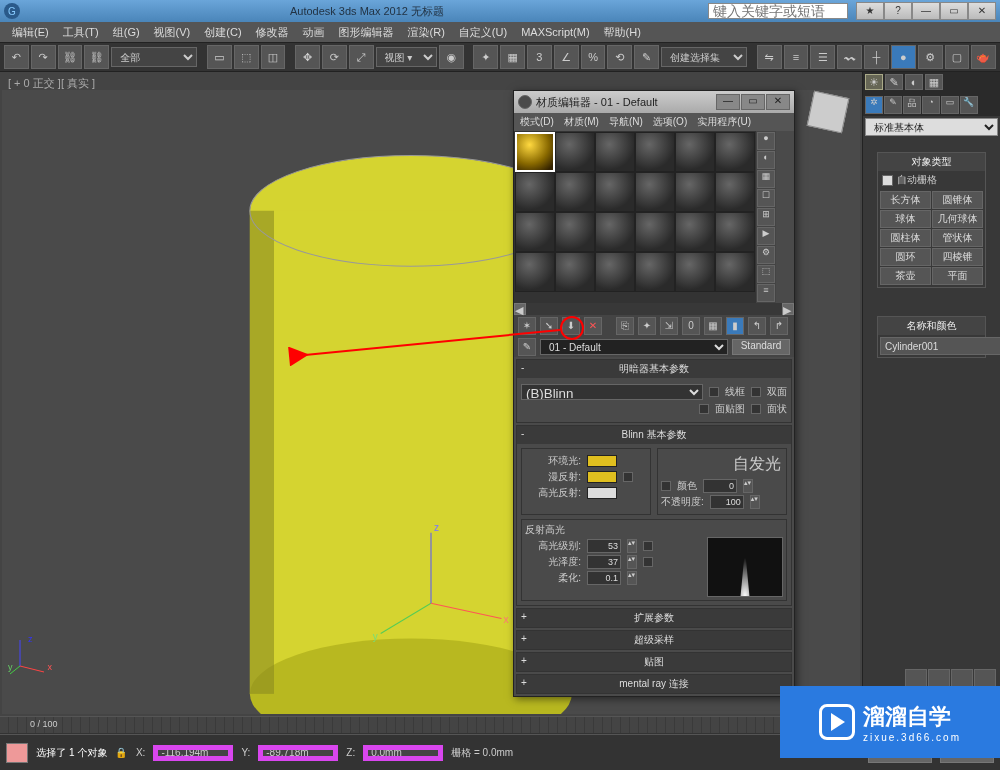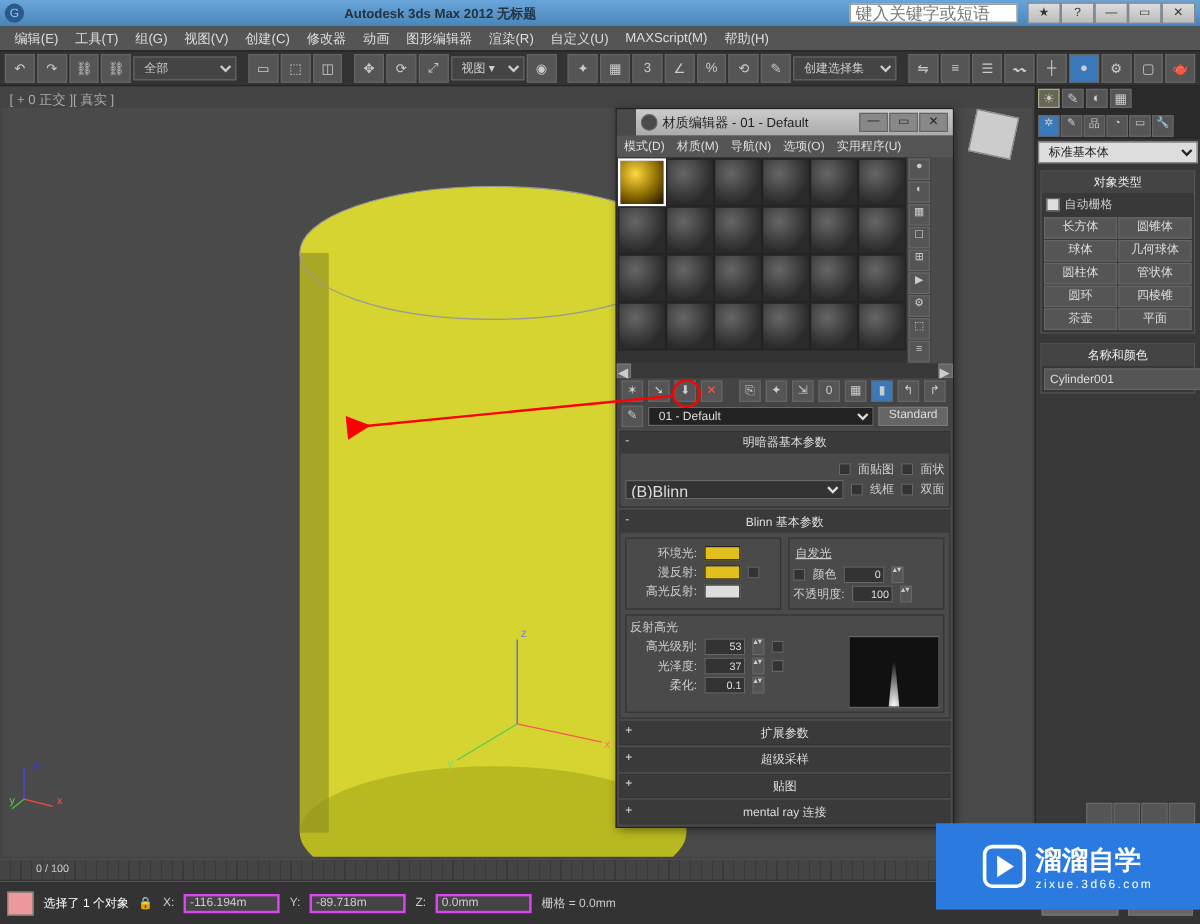--- a/index.html
+++ b/index.html
@@ -1,21 +1,21 @@
 <!DOCTYPE html>
 <html><head>
 <meta charset="utf-8">
 <style>
 * { margin: 0; padding: 0; box-sizing: border-box; font-family: "Microsoft YaHei", Arial, sans-serif; }
 body { width: 1000px; height: 770px; background: #333; color: #ccc; font-size: 11px; overflow: hidden; position: relative; }
 
 
 .title-bar { height: 22px; background: linear-gradient(#6aa5d9, #4a85b9); display: flex; align-items: center; padding: 0 4px; color: #fff; }
 .app-icon { width: 16px; height: 16px; background: #2a5a8a; border-radius: 50%; margin-right: 6px; display:flex;align-items:center;justify-content:center;font-size:10px;color:#8cf; }
-.title-text { flex: 1; text-align: center; color: #234; font-weight: bold; }
+.title-text { flex: 1; text-align: center; color: #234; font-weight: normal; }
 .search-box { width: 140px; height: 16px; background: #fff; border: 1px solid #888; color: #999; padding: 0 4px; font-size: 14px; }
 .win-btns { display: flex; gap: 0; margin-left: 8px; }
 .win-btn { width: 28px; height: 18px; background: linear-gradient(#ddd,#bbb); border: 1px solid #888; text-align: center; line-height: 16px; font-size: 10px; color:#333;}
 
 
 .menu-bar { height: 20px; background: #555; display: flex; align-items: center; padding: 0 6px; gap: 2px; color: #ddd; }
 .menu-item { padding: 2px 6px; }
 
 
 .toolbar { height: 30px; background: #333; border-top: 1px solid #222; border-bottom: 1px solid #222; display: flex; align-items: center; padding: 0 4px; gap: 2px; }
@@ -36,32 +36,32 @@
 .gizmo .z{position:absolute;left:18px;top:-2px;color:#33f;}
 .gizmo .y{position:absolute;left:-2px;bottom:4px;color:#6c6;}
 .gizmo .x{position:absolute;right:-2px;bottom:4px;color:#f55;}
 
 
 .right-panel { width: 138px; background: #383838; border-left: 1px solid #222; display:flex; flex-direction:column; }
 .rp-tabs { height: 22px; background: #2a2a2a; display:flex; gap:1px; padding:2px;}
 .rp-tab { width:18px; height:18px; background:#555; border:1px solid #666; font-size:9px; text-align:center;}
 .rp-tab.active{background:#3a7aba;}
 .rp-dd { margin:2px; height:18px; background:#ddd; color:#222; border:1px solid #888; padding:0 4px; font-size:10px;}
-.rp-section { margin:4px; border:1px solid #555; }
+.rp-section { margin:14px; border:1px solid #555; }
 .rp-section-hdr { background:#444; text-align:center; padding:2px; color:#eee; font-size:10px;}
 .rp-row { padding:2px 4px; color:#ccc; font-size:10px; display:flex; align-items:center;}
 .rp-check { width:11px; height:11px; background:#ddd; margin-right:4px; border:1px solid #666;}
 .rp-btn-grid { display:grid; grid-template-columns:1fr 1fr; gap:1px; padding:2px;}
 .rp-btn { height:18px; background:#555; border:1px solid #666; text-align:center; line-height:16px; font-size:10px; color:#ddd;}
 .rp-name { margin:2px; height:18px; background:#555; color:#ddd; border:1px solid #666; padding:0 4px; font-size:10px;}
 .rp-name-row{display:flex;align-items:stretch;}
 
 
 .mat-win { position: absolute; left: 513px; top: 90px; width: 282px; background: #4a4a4a; border: 1px solid #222; box-shadow: 2px 2px 8px rgba(0,0,0,.5); }
-.mat-title { height: 22px; background: linear-gradient(#ccc,#aaa); display:flex; align-items:center; padding:0 4px; color:#222; font-size:11px;margin-left:16px;}
+.mat-title { height: 22px; background: linear-gradient(#ccc,#aaa); display:flex; align-items:center; padding:0 4px; color:#222; font-size:11px;}
 .mat-title-icon{width:14px;height:14px;background:#4a4a4a;border:1px solid #666;border-radius:50%;margin-right:4px;}
 .mat-title-text{flex:1;}
 .mat-win-btns{display:flex;gap:1px;}
 .mat-win-btn{width:24px;height:16px;background:#888;border:1px solid #666;text-align:center;font-size:10px;}
 .mat-menu { height:18px; background:#555; display:flex; padding:0 6px; gap:10px; color:#ddd; font-size:10px; align-items:center;}
 .mat-slots { display:flex; }
 .mat-grid { display:grid; grid-template-columns:repeat(6,40px); grid-template-rows:repeat(4,40px); gap:0; background:#333; padding:1px;}
 .mat-slot { background: radial-gradient(circle at 35% 30%, #666, #2a2a2a 70%); border:1px solid #222;}
 .mat-slot.selected { background: radial-gradient(circle at 35% 30%, #ffd940, #8a6a00 55%, #332200 90%); border:2px solid #fff;}
 .mat-side { width:20px; background:#444; display:flex; flex-direction:column; gap:1px; padding:1px;}
@@ -83,35 +83,35 @@
 .mat-body{padding:4px;font-size:10px;color:#ccc;}
 .mat-row{display:flex;align-items:center;gap:6px;margin:2px 0;}
 .mat-row .lbl{width:56px;text-align:right;}
 .mat-row .sw{width:30px;height:12px;background:#e0bf1f;border:1px solid #222;}
 .mat-row .sw.bk{background:#111;}
 .mat-row .ck{width:10px;height:10px;background:#333;border:1px solid #666;}
 .mat-row .sp{width:34px;height:14px;background:#333;border:1px solid #666;color:#ddd;text-align:right;padding:0 2px;font-size:9px;}
 .mat-row .spbtn{width:10px;height:14px;background:#555;border:1px solid #666;font-size:7px;line-height:6px;}
 .columns{display:flex;gap:6px;}
 .col{flex:1;border:1px solid #333;padding:3px;}
-.blinn-hdr{text-align:left;font-size:10px;padding:2px;text-decoration:underline;}
+.blinn-hdr{text-align:right;font-size:16px;padding:2px;}
 .spec-curve{width:76px;height:60px;background:#111;border:1px solid #666;position:relative;margin-left:4px;}
 .spec-curve::after{content:"";position:absolute;left:20%;right:20%;bottom:0;height:85%;background:radial-gradient(ellipse at 50% 100%, #fff 0%, transparent 55%);clip-path:polygon(40% 100%,50% 5%,60% 100%);}
 
 
 .viewcube{position:absolute; right:148px; top:88px; width:48px;height:48px;}
 .viewcube .cube{width:36px;height:36px;background:#ccc;border:1px solid #888;transform:rotate(12deg);margin:6px;}
 
 
 .timeline { height:18px; background:#333; border-top:1px solid #555; position:relative;}
 .timeline .marker{position:absolute;left:30px;top:2px;font-size:9px;color:#ccc;}
 .timeline .track{position:absolute;left:0;right:0;top:0;height:16px;background:repeating-linear-gradient(90deg,#444,#444 8px,#3a3a3a 8px,#3a3a3a 9px);}
 .status { height:36px; background:#333; display:flex; align-items:center; padding:0 6px; gap:8px; font-size:10px; color:#ccc; border-top:1px solid #555;}
 .status .sel{color:#fff;}
-.status .coord{width:80px;height:16px;background:#444;border:2px solid #d946ef;padding:0 3px;color:#ccc;font-size:10px;}
+.status .coord{width:80px;height:16px;background:#444;border:5px solid #d946ef;padding:0 3px;color:#ccc;font-size:10px;}
 .status .spc{flex:1;}
 .status-btn{height:20px;padding:0 6px;background:#666;border:1px solid #777;font-size:10px;color:#eee;}
 .status-btn.pink{background:#e99;}
 
 
 .watermark{position:absolute;right:0;bottom:12px;width:220px;height:72px;background:#2a7ae0;display:flex;align-items:center;justify-content:center;color:#fff;font-size:18px;gap:8px;z-index:60;}
 .watermark .play{width:36px;height:36px;border:3px solid #fff;border-radius:8px;display:flex;align-items:center;justify-content:center;}
 .watermark .tri{width:0;height:0;border-left:14px solid #fff;border-top:9px solid transparent;border-bottom:9px solid transparent;margin-left:3px;}
 .watermark .cn{font-size:22px;font-weight:bold;}
 .watermark .sub{font-size:10px;letter-spacing:2px;}
@@ -349,32 +349,32 @@
   </div>
   <div class="mat-name-row">
     <div class="mat-tool-btn">✎</div>
     <select class="dd"><option>01 - Default</option></select>
     <div class="btn">Standard</div>
   </div>
 
   <div class="mat-rollout">
     <div class="mat-rollout-hdr"><span class="pm">-</span><span>明暗器基本参数</span></div>
     <div class="mat-body">
-      <div class="mat-row" style="justify-content:flex-end">
-        <span class="ck"></span>
-          <span>面贴图</span>
-        <span class="ck"></span>
-          <span>面状</span>
-      </div>
       <div class="mat-row">
         <select class="dd" style="flex:1;height:16px;background:#333;color:#ddd;border:1px solid #666"><option>(B)Blinn</option></select>
         <span class="ck"></span>
           <span>线框</span>
         <span class="ck"></span>
           <span>双面</span>
+      </div>
+      <div class="mat-row" style="justify-content:flex-end">
+        <span class="ck"></span>
+          <span>面贴图</span>
+        <span class="ck"></span>
+          <span>面状</span>
       </div>
     </div>
   </div>
 
   <div class="mat-rollout">
     <div class="mat-rollout-hdr"><span class="pm">-</span><span>Blinn 基本参数</span></div>
     <div class="mat-body">
       <div class="columns">
         <div class="col">
           <div class="mat-row">

